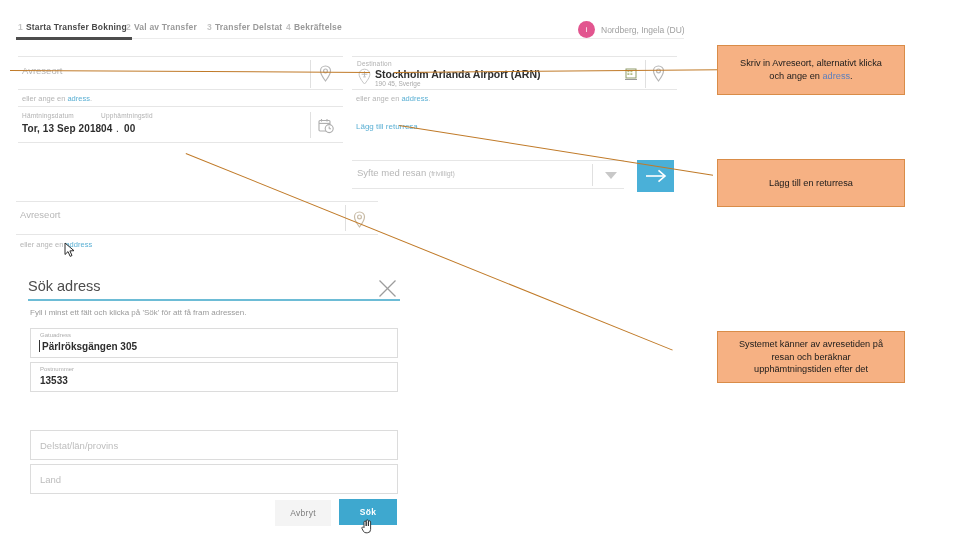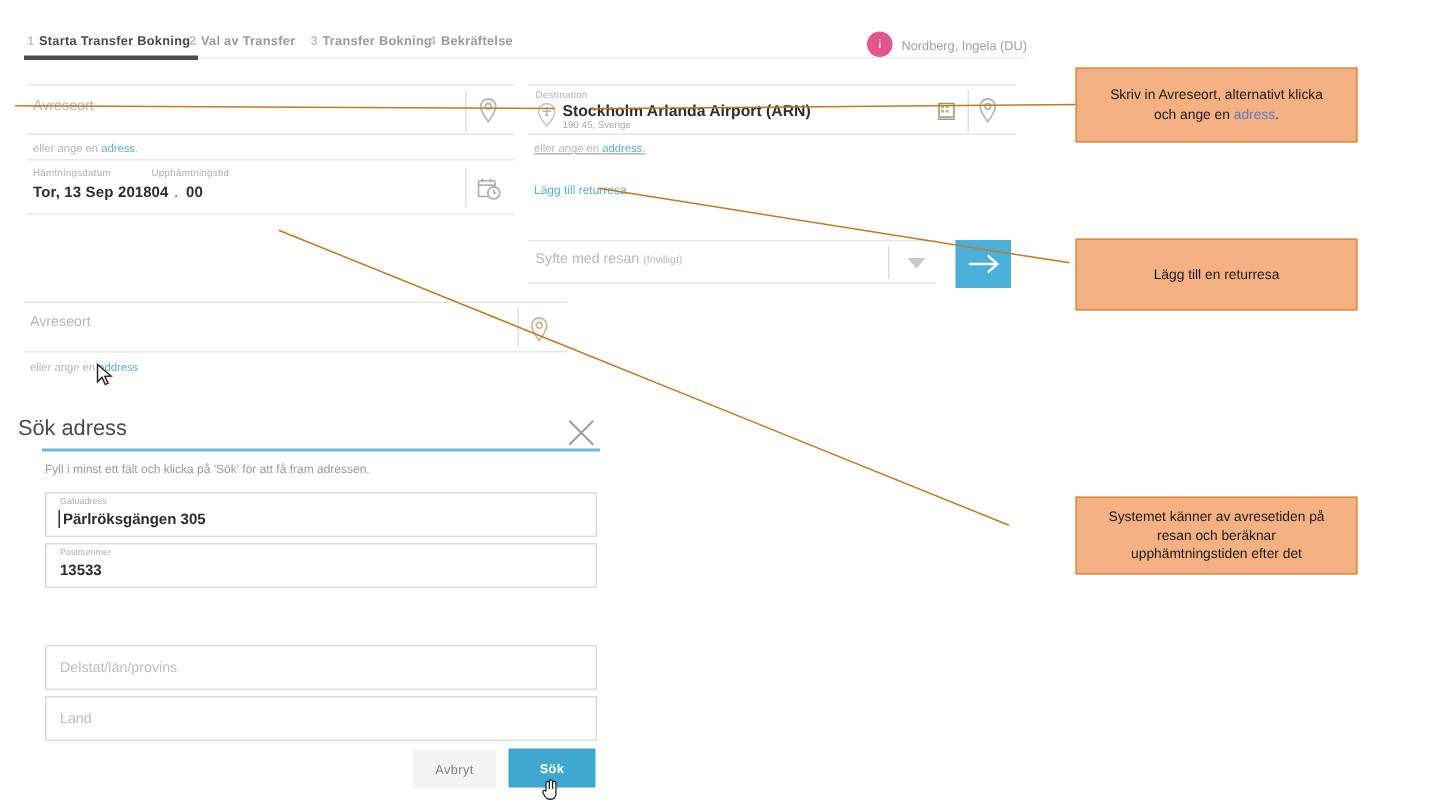--- a/index.html
+++ b/index.html
@@ -134,21 +134,21 @@
 
   
   #addr-modal {
     position: absolute;
     left: 0px; top: 266px;
     width: 420px; height: 274px;
     background: #ffffff;
   }
   #modal-title {
     position: absolute;
-    left: 12px; top: 12px;
+    left: 28px; top: 12px;
     font-size: 14.5px;
     color: #4c4c4c;
     text-align: center;
   }
   #modal-title-rule {
     position: absolute;
     left: 28px; top: 33px;
     width: 372px; height: 1.5px;
     background: #6dbcd6;
   }
@@ -251,21 +251,21 @@
     <div class="tab active" style="left:2px;">
       <span class="num">1</span><span>Starta Transfer Bokning</span>
     </div>
     <div class="tab-underline" style="left:0px; width:116px;"></div>
 
     <div class="tab" style="left:110px;">
       <span class="num">2</span><span>Val av Transfer</span>
     </div>
 
     <div class="tab" style="left:191px;">
-      <span class="num">3</span><span>Transfer Bokning</span>
+      <span class="num">3</span><span>Transfer Delstat</span>
     </div>
 
     <div class="tab" style="left:270px;">
       <span class="num">4</span><span>Bekräftelse</span>
     </div>
   </div>
 
   <div id="user-badge">
     <div class="avatar">i</div>
     <div class="uname">Nordberg, Ingela (DU)</div>
@@ -330,21 +330,21 @@
   </svg>
 
   <div class="divider-v" style="left:645px; top:60px; height:28px;"></div>
   <svg class="icon pin" style="left:652px; top:65px;" viewBox="0 0 13 17">
     <path d="M6.5 1 C3.6 1 1.5 3.1 1.5 5.8 C1.5 9.6 6.5 16 6.5 16 C6.5 16 11.5 9.6 11.5 5.8 C11.5 3.1 9.4 1 6.5 1 Z" fill="none" stroke="#b6b6b6" stroke-width="1.2"></path>
     <circle cx="6.5" cy="5.9" r="1.9" fill="none" stroke="#b6b6b6" stroke-width="1.2"></circle>
   </svg>
 
   <div class="hrule" style="left:352px; top:89px; width:325px;"></div>
 
-  <div class="sub-note" style="left:356px; top:94px;text-decoration:underline;">
+  <div class="sub-note" style="left:356px; top:94px;">
     <span>eller ange en </span><a href="#">address</a><span>.</span>
   </div>
 
   <div class="sub-note" style="left:356px; top:122px; font-size:8px;">
     <a href="#">Lägg till returresa</a>
   </div>
 
   <div class="hrule" style="left:352px; top:160px; width:272px;"></div>
   <div class="fld-ph" style="left:357px; top:167px;">
     <span>Syfte med resan</span>

